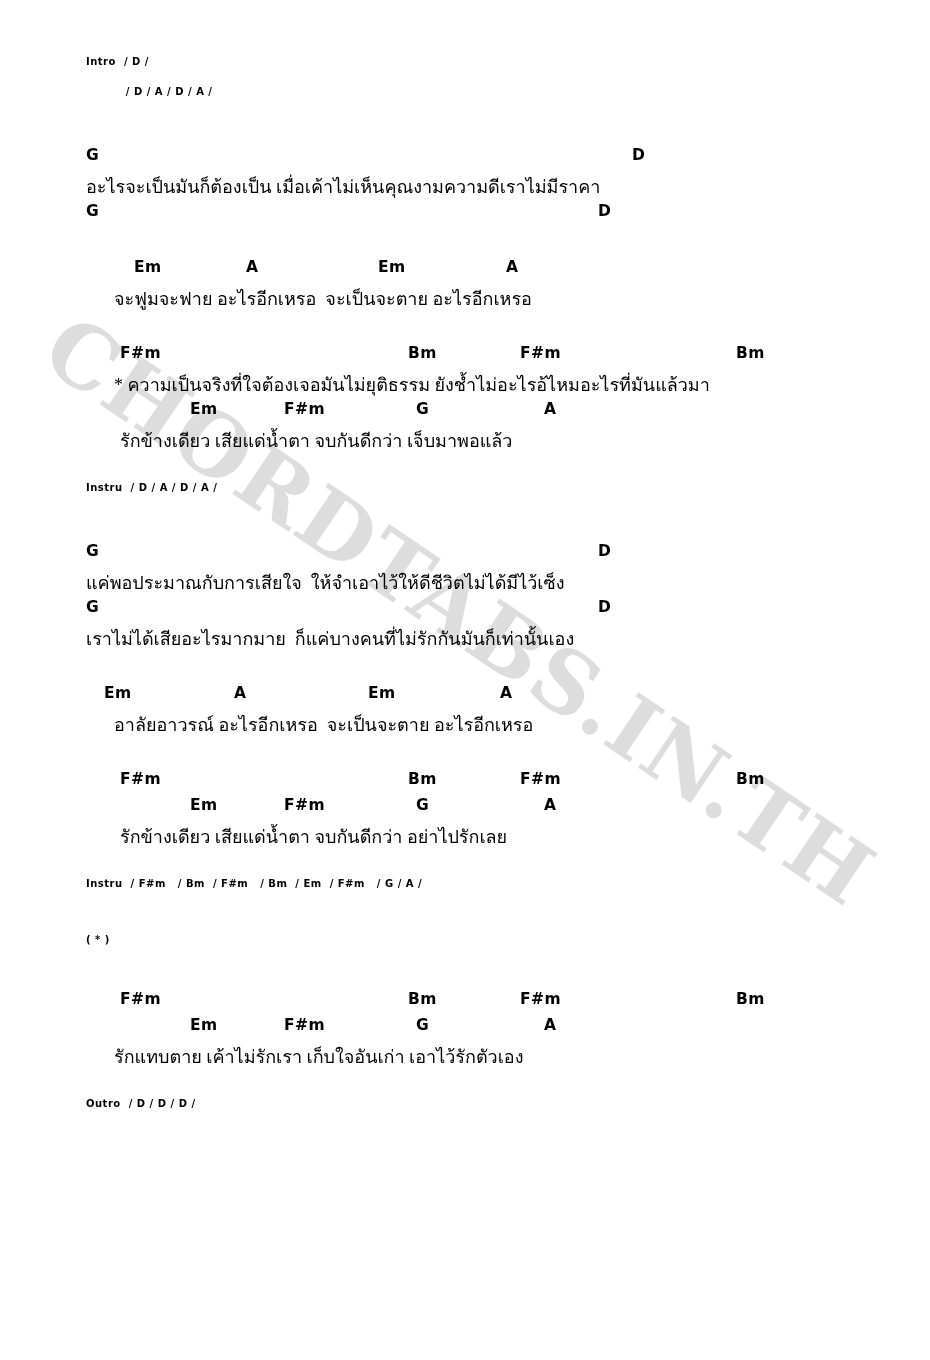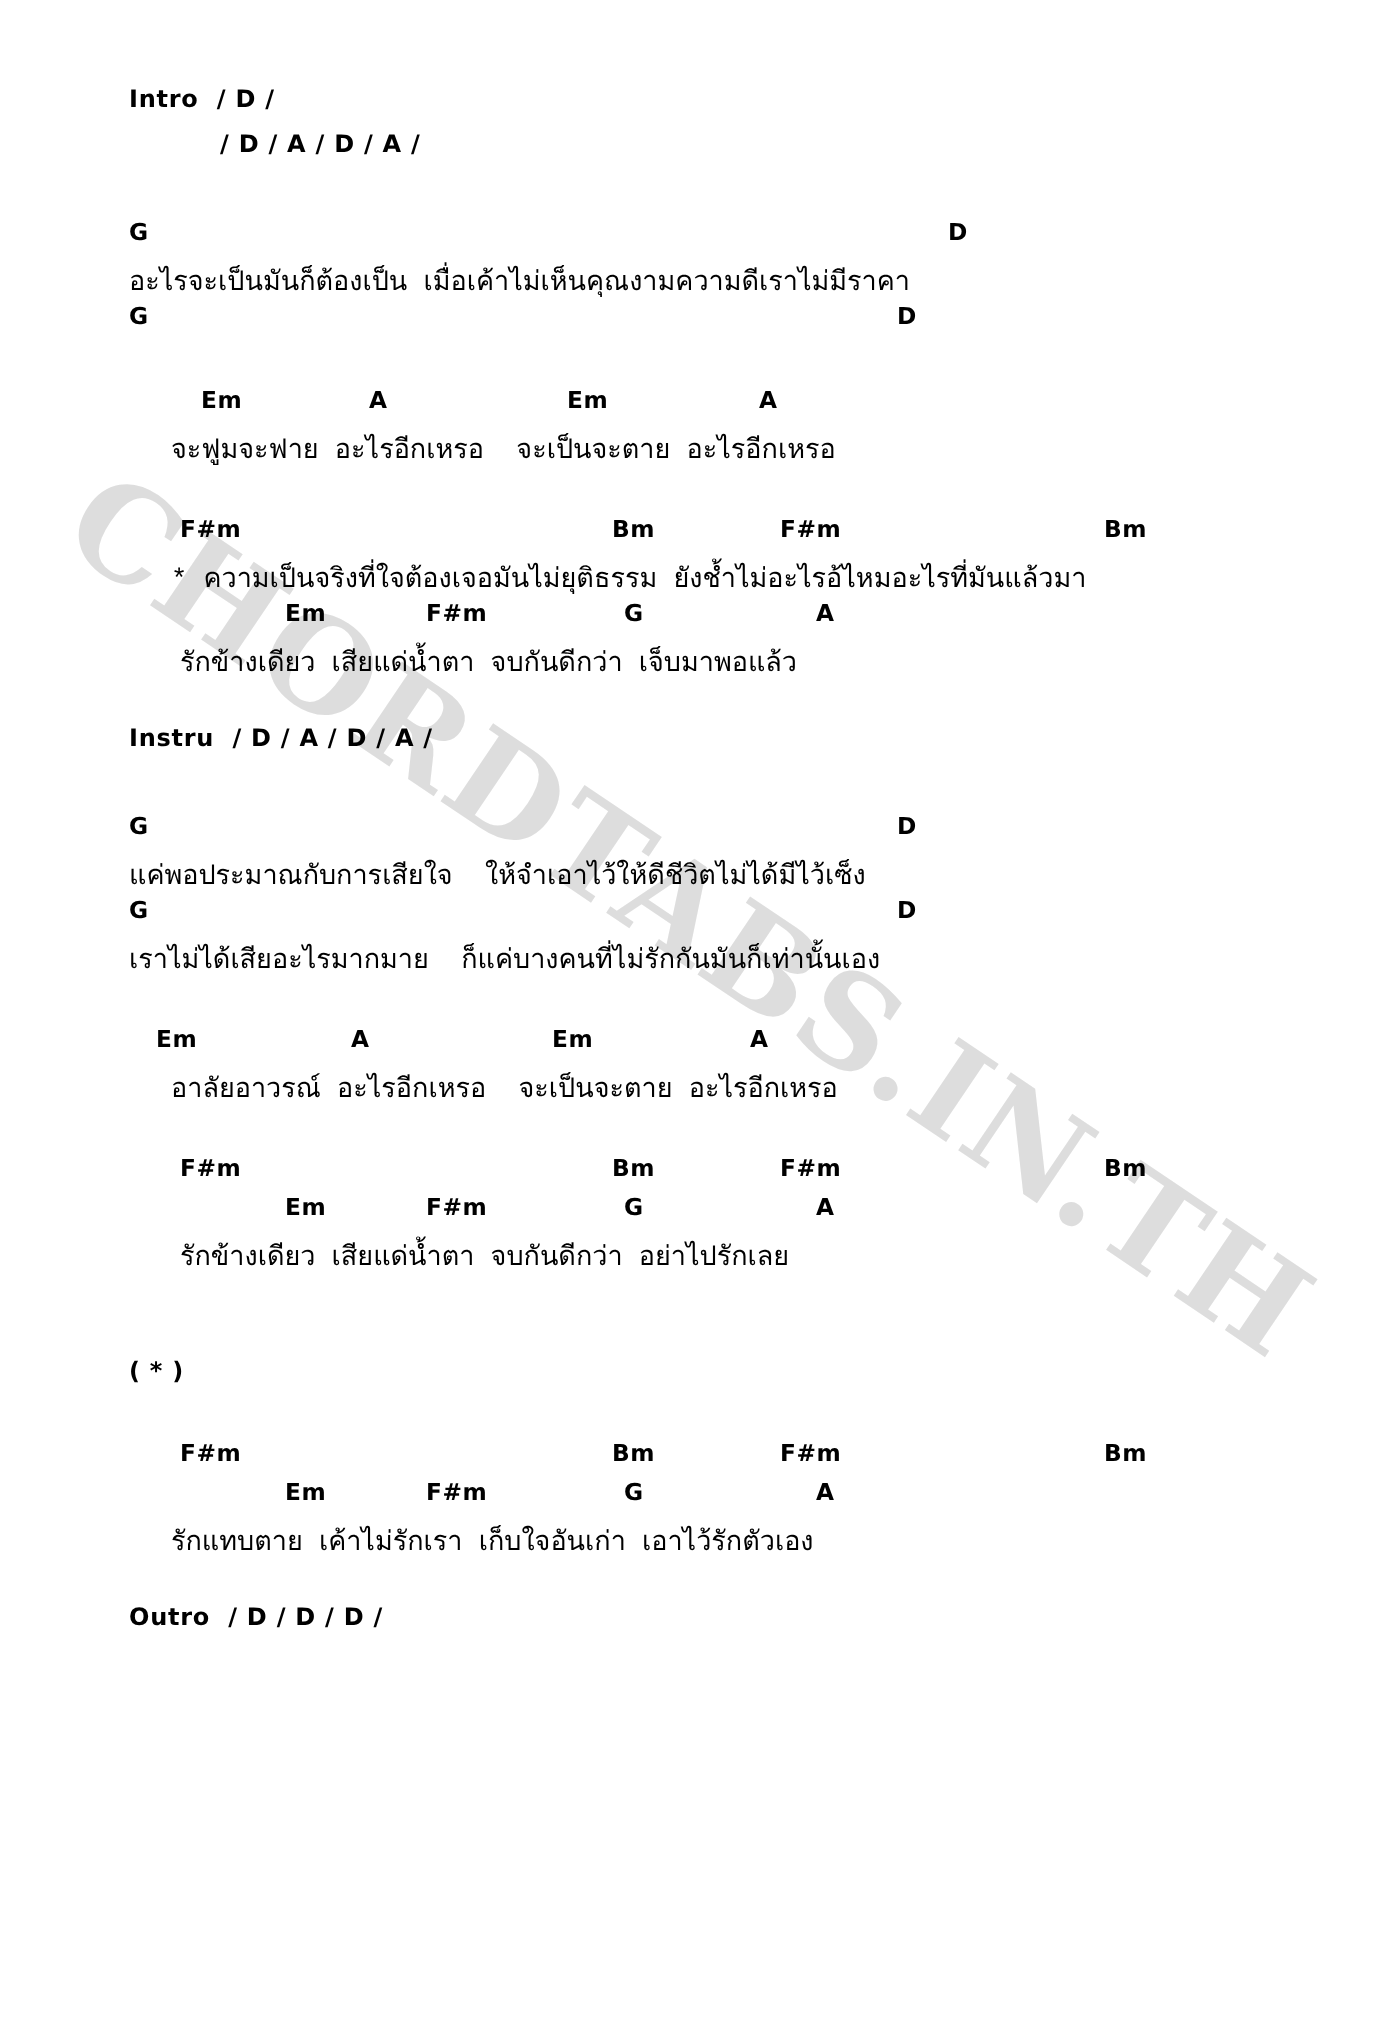--- a/index.html
+++ b/index.html
@@ -59,41 +59,41 @@
     height: 26px;
   }
   .lyricline {
     font-size: 18px;
     height: 30px;
   }
   .lyricline.ind { padding-left: 28px; }
   .lyricline.ind2 { padding-left: 34px; }
   .section {
     font-weight: bold;
-    font-size: 16px;
+    font-size: 10px;
     letter-spacing: 0.5px;
     height: 30px;
     white-space: pre;
   }
   .title {
     font-weight: bold;
     font-size: 16.5px;
     letter-spacing: 0.5px;
     height: 30px;
     white-space: pre;
   }
   .sp26 { height: 26px; }
   .sp30 { height: 30px; }
   .chord {
     position: absolute;
     top: 0;
     font-weight: bold;
     font-size: 15.5px;
   }
-  .thai { font-family: Liberation Mono, monospace; }
+  .thai { font-family: Liberation Serif, serif; }
 </style>
 </head>
 <body>
 
 <div id="sheet">
 
   <div class="watermark">CHORDTABS.IN.TH</div>
 
   <div class="content">
 
@@ -202,20 +202,21 @@
         <span class="chord" style="left:104px">Em</span>
         <span class="chord" style="left:198px">F#m</span>
         <span class="chord" style="left:330px">G</span>
         <span class="chord" style="left:458px">A</span>
       </div>
       <div class="line lyricline thai ind2">รักข้างเดียว เสียแด่น้ำตา จบกันดีกว่า อย่าไปรักเลย</div>
     </div>
 
     <div class="sp26"></div>
 
+    <div class="section">Instru  / F#m   / Bm  / F#m   / Bm  / Em  / F#m   / G / A /</div>
 
     <div class="sp26"></div>
 
     <div class="section">( * )</div>
 
     <div class="sp26"></div>
 
     <div class="blk">
       <div class="line chordline">
         <span class="chord" style="left:34px">F#m</span>

